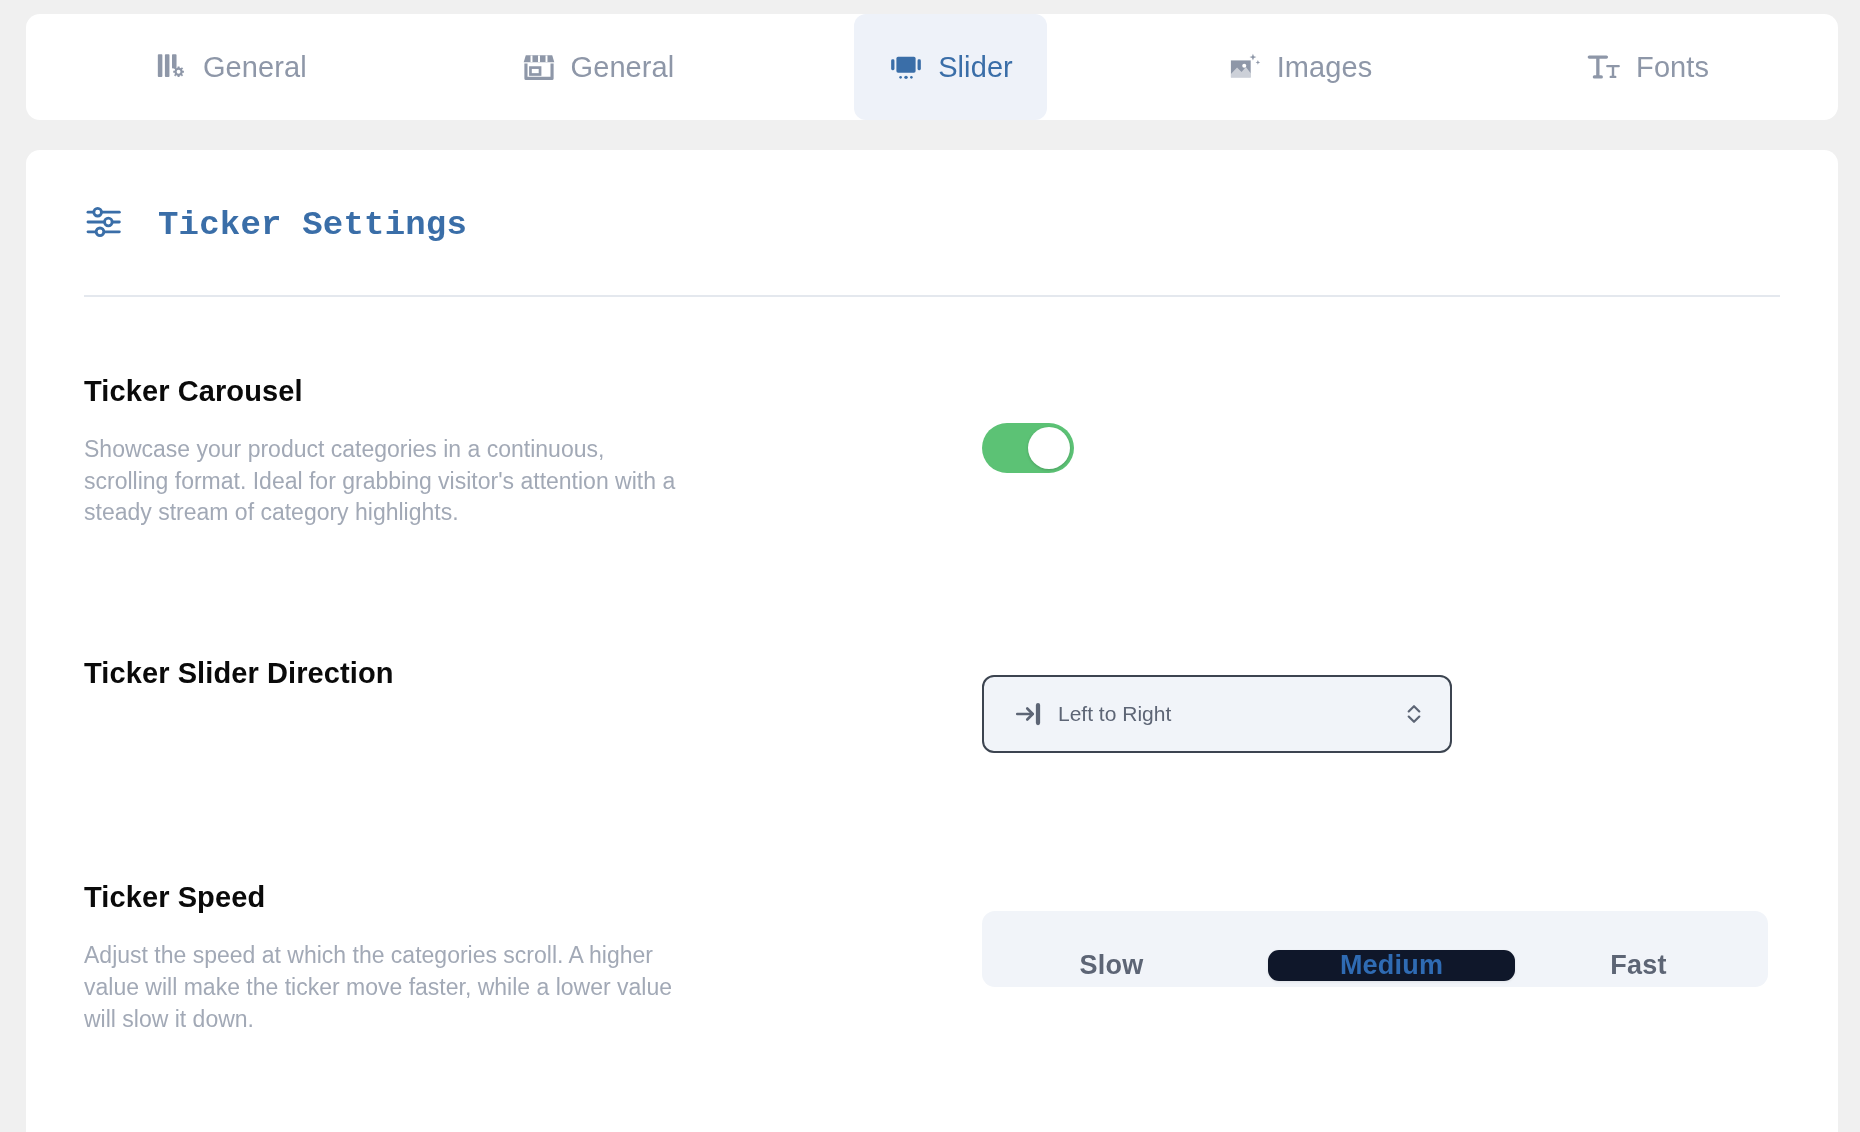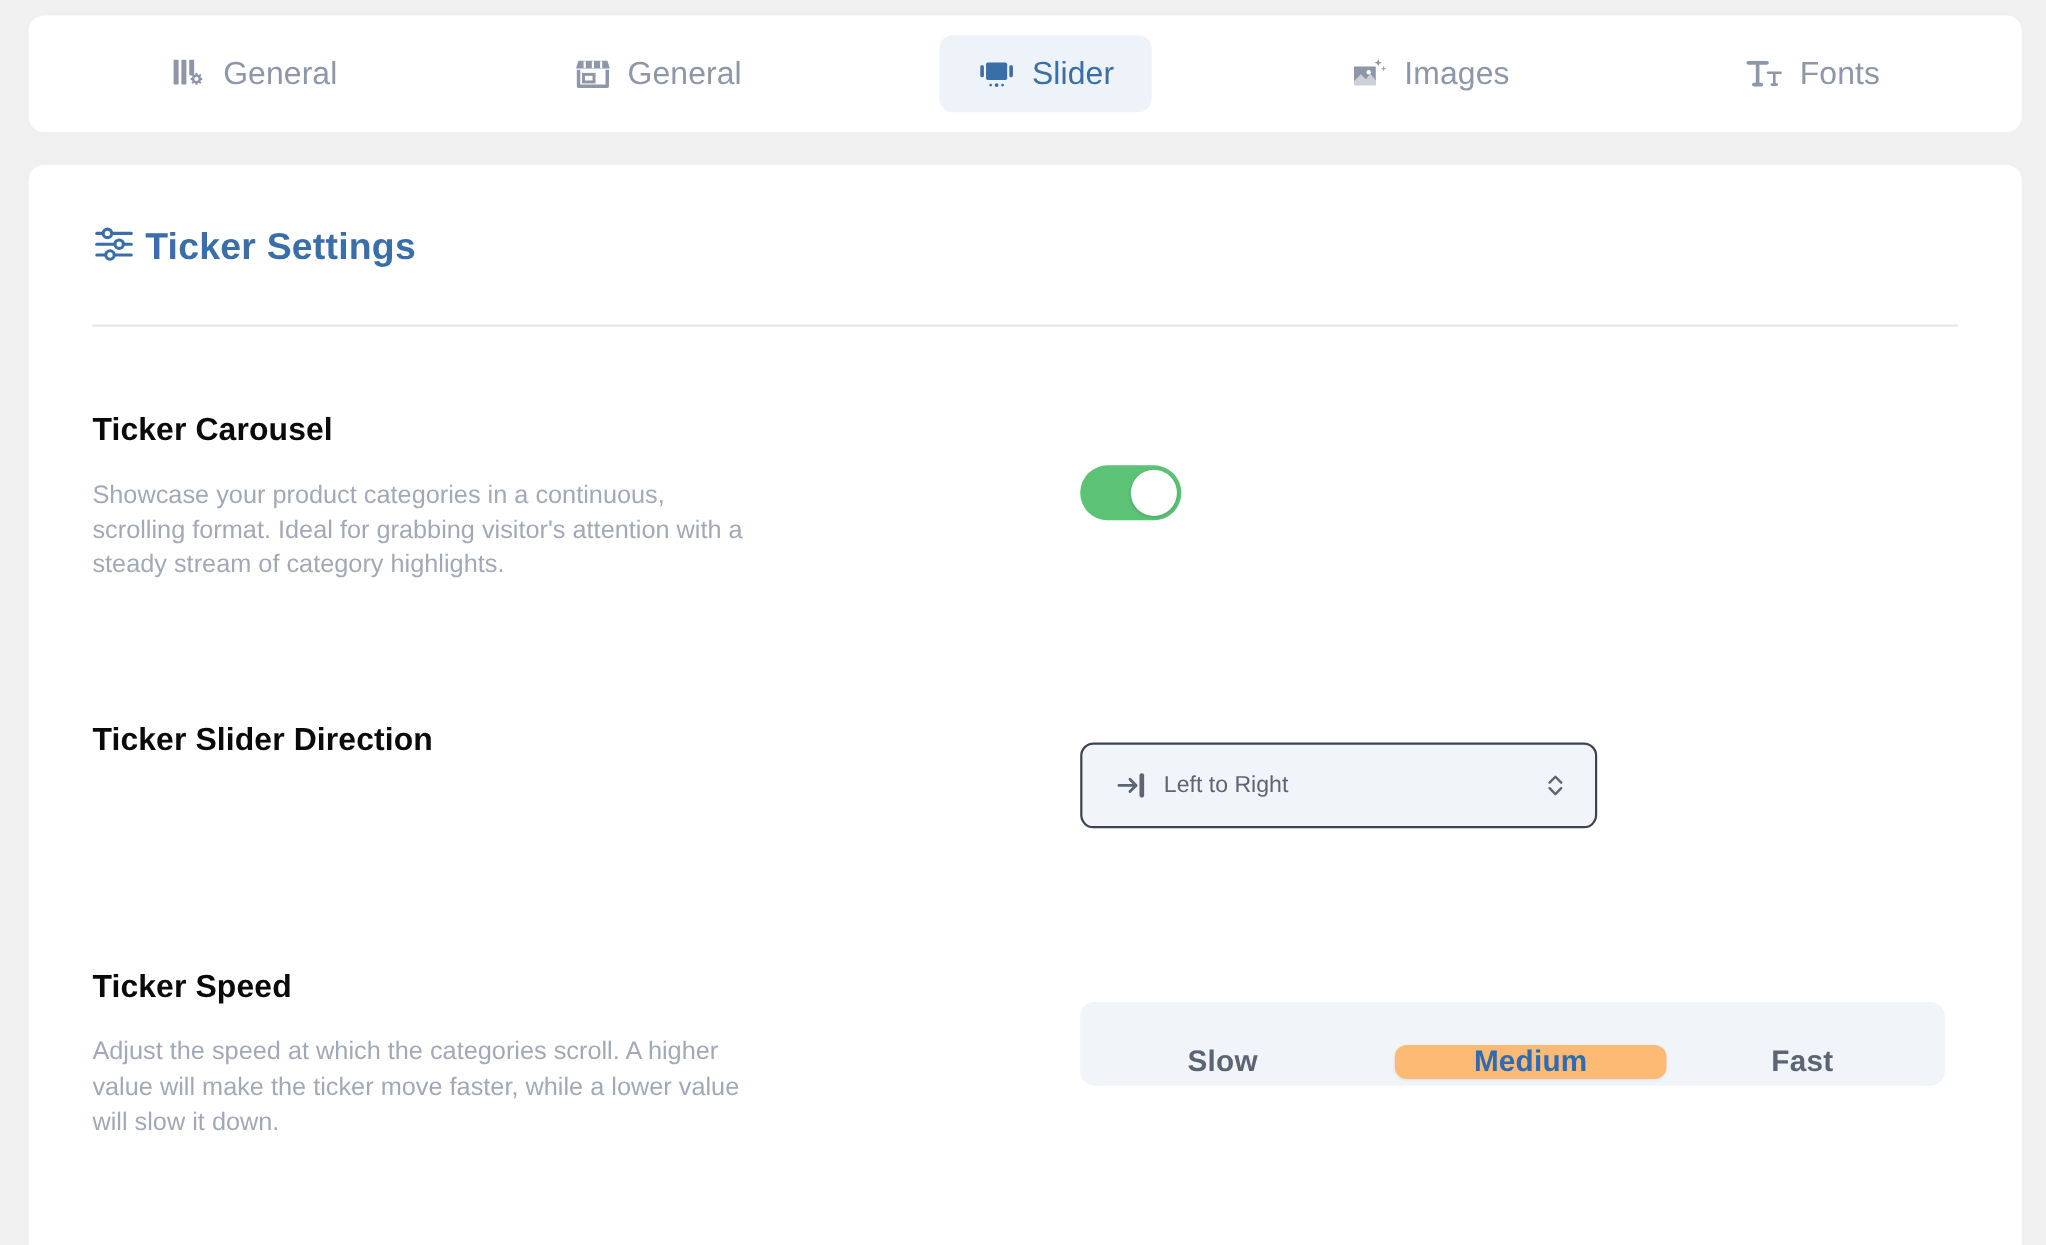--- a/index.html
+++ b/index.html
@@ -23,21 +23,20 @@
   
   .tabbar-card {
     position: absolute;
     left: 26px;
     top: 14px;
     width: 1812px;
     height: 106px;
     background: #ffffff;
     border-radius: 14px;
     display: flex;
-    align-items: center;
     justify-content: space-around;
     padding: 0 22px;
   }
 
   .tab {
     display: flex;
     align-items: center;
     gap: 14px;
     padding: 17px 34px;
     border-radius: 12px;
@@ -67,21 +66,22 @@
     width: 1812px;
     height: 1010px;
     background: #ffffff;
     border-radius: 14px;
     padding: 52px 58px 0 58px;
   }
 
   .section-header {
     display: flex;
     align-items: center;
-    gap: 8px;
+    gap: 34px;
+    font-family: Liberation Mono, monospace;
   }
   .section-header .sh-title {
     font-size: 34px;
     font-weight: bold;
     color: #3a6ea8;
     letter-spacing: 0.2px;
   }
 
   .divider {
     margin-top: 48px;
@@ -186,21 +186,21 @@
     font-weight: bold;
     color: #5d6575;
     border-radius: 11px;
     cursor: pointer;
     background: transparent;
     border: none;
     font-family: "Liberation Sans", sans-serif;
     letter-spacing: 0.2px;
   }
   .seg-item.active {
-    background: #fdba74;
+    background: #0f172a;
     color: #2f6bb3;
     box-shadow: 0 1px 3px rgba(0,0,0,0.08);
     margin-left: 33px;
   }
 </style>
 </head>
 <body>
 
 <div class="page">
 

